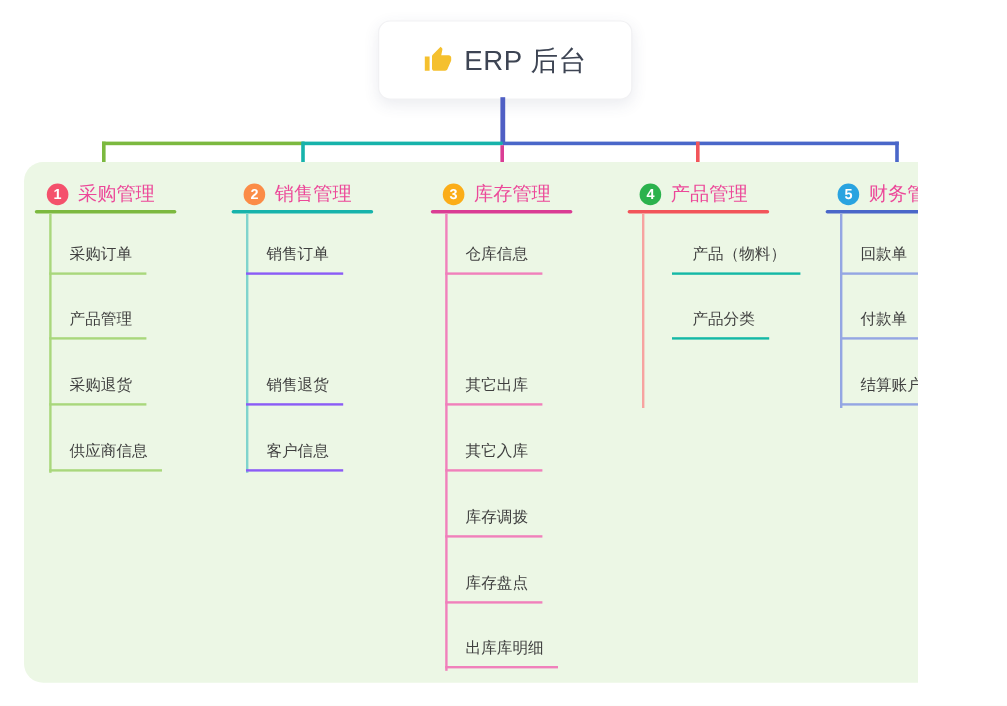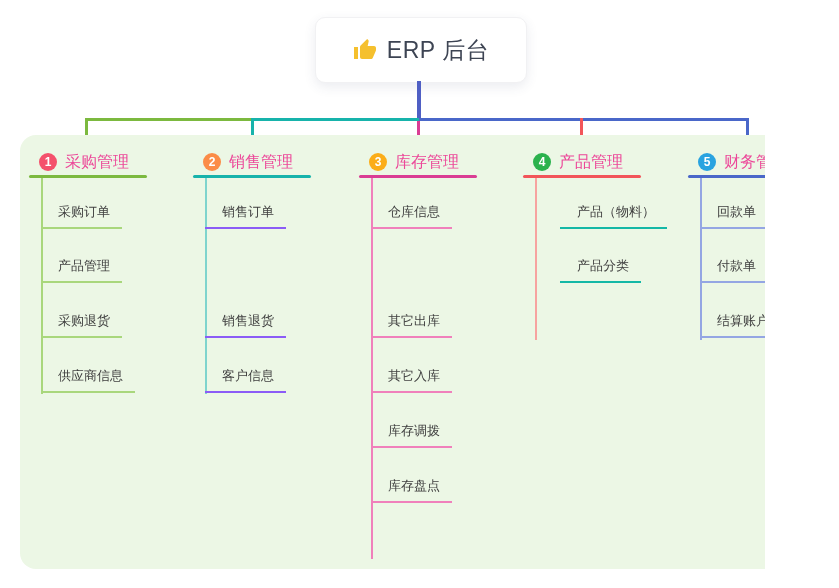--- a/index.html
+++ b/index.html
@@ -141,20 +141,23 @@
     </div>
   <div class="child c3 r3">
       <span>其它入库</span>
     </div>
   <div class="child c3 r5">
       <span>库存盘点</span>
     </div>
   <div class="child c3 r4">
       <span>库存调拨</span>
     </div>
+  <div class="child c3 r6">
+      <span>出库库明细</span>
+    </div>
 
   <div class="branch-label l4">
     <span class="badge bg4">4</span>
     <span class="title">产品管理</span>
   </div>
   <div class="ul l4 b4-main"></div>
   <div class="trunk t4"></div>
   <div class="child c4 r0">
       <span>产品（物料）</span>
     </div>

